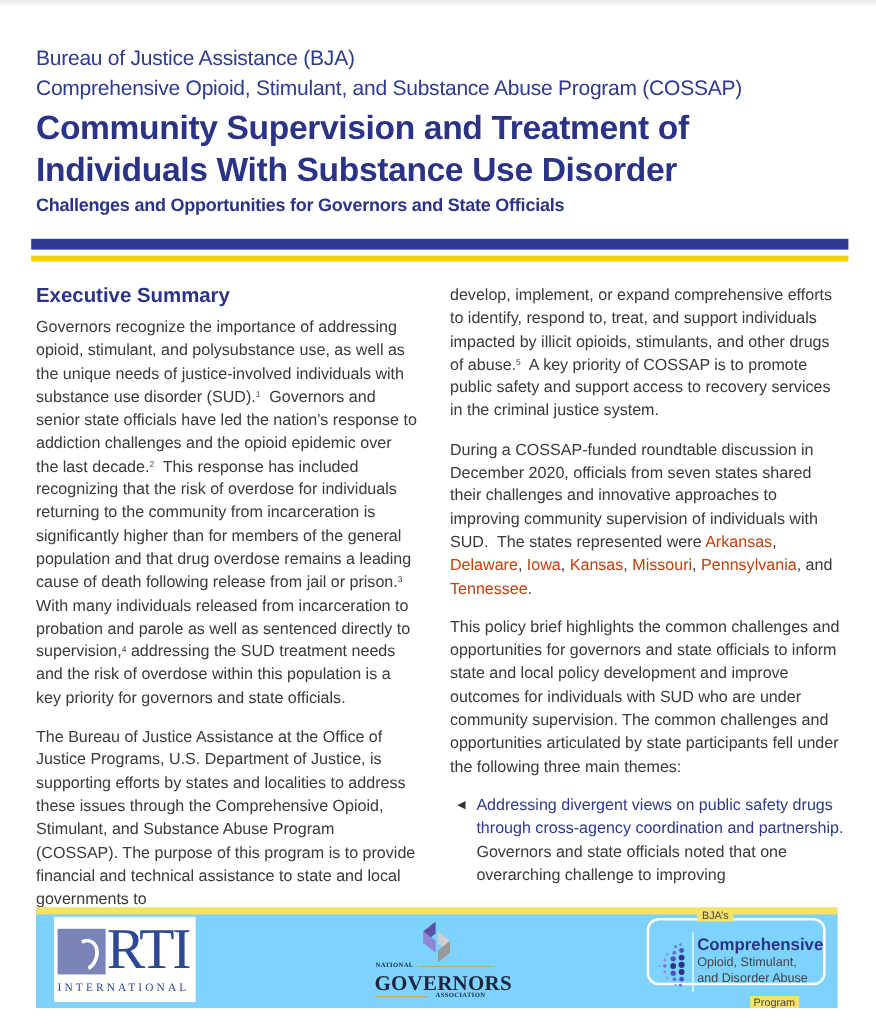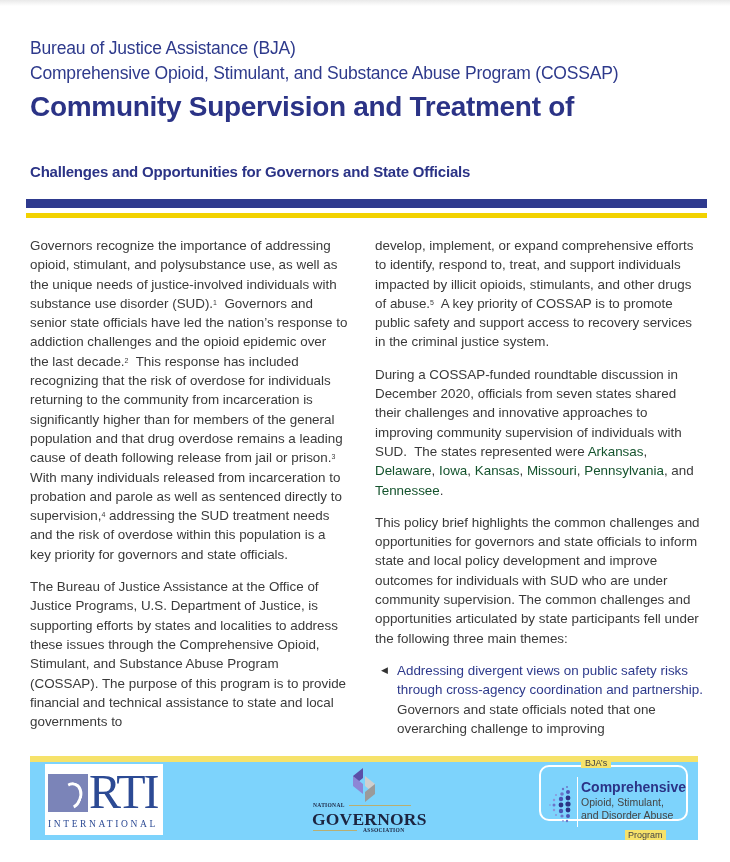--- a/index.html
+++ b/index.html
@@ -12,21 +12,21 @@
   .subtitle { position:absolute; left:30px; top:163px; font-size:15px; font-weight:bold; color:#2b3386; white-space:nowrap; letter-spacing:-0.2px; }
   .band-blue { position:absolute; left:26px; top:199px; width:681px; height:9px; background:#2e3a8e; }
   .band-yellow { position:absolute; left:26px; top:213px; width:681px; height:5px; background:#f2d200; }
 
   .col { position:absolute; font-size:13.4px; line-height:19.3px; color:#3a3a3a; }
   .col p { margin:0 0 13px 0; }
   .col-left { left:30px; top:236px; width:318px; }
   .col-right { left:375px; top:236px; width:330px; }
   .h2 { font-size:17px; font-weight:bold; color:#2b3386; margin:0 0 5px 0 !important; line-height:22px; }
   sup { font-size:7px; vertical-align:top; position:relative; top:-1px; }
-  .state { color:#14532d;text-align:right; }
+  .state { color:#c2410c;text-align:right; }
   .bullet-row { position:relative; padding-left:22px; margin-top:10px; }
   .bullet-icon { position:absolute; left:6px; top:0; color:#333; font-size:9px; }
   .lead { color:#2e3a8c; }
 
   .footer-strip { position:absolute; left:30px; top:756px; width:668px; height:9px; background:#f6e26a; }
   .footer { position:absolute; left:30px; top:762px; width:668px; height:78px; background:#7dd3fc; }
   .rti { position:absolute; left:15px; top:2px; width:118px; height:71px; background:#fff; }
   .rti-mark { position:absolute; left:3px; top:10px; width:40px; height:38px; background:#7b84b8; }
   .rti-mark::after { content:""; position:absolute; left:12px; top:8px; width:16px; height:22px; border:3px solid #fff; border-radius:50%; border-left-color:transparent; border-bottom-color:transparent; transform:rotate(20deg); }
   .rti-text { position:absolute; left:44px; top:4px; font-family:"Liberation Serif", serif; font-size:48px; line-height:48px; color:#2c4a94; letter-spacing:-2px; }
@@ -50,37 +50,39 @@
 </style>
 </head>
 <body>
 
 <div class="topshade"></div>
 
 <div class="agency l1">Bureau of Justice Assistance (BJA)</div>
 <div class="agency l2">Comprehensive Opioid, Stimulant, and Substance Abuse Program (COSSAP)</div>
 <div class="title">
   <div>Community Supervision and Treatment of</div>
+  <div>Individuals With Substance Use Disorder</div>
 </div>
 <div class="subtitle">Challenges and Opportunities for Governors and State Officials</div>
 <div class="band-blue"></div>
 <div class="band-yellow"></div>
 
 <div class="col col-left">
+  <p class="h2">Executive Summary</p>
   <p><span>Governors recognize the importance of addressing opioid, stimulant, and polysubstance use, as well as the unique needs of justice-involved individuals with substance use disorder (SUD).</span><sup>1</sup><span style="white-space:pre-wrap">  Governors and senior state officials have led the nation’s response to addiction challenges and the opioid epidemic over the last decade.</span><sup>2</sup><span style="white-space:pre-wrap">  This response has included recognizing that the risk of overdose for individuals returning to the community from incarceration is significantly higher than for members of the general population and that drug overdose remains a leading cause of death following release from jail or prison.</span><sup>3</sup><span> With many individuals released from incarceration to probation and parole as well as sentenced directly to supervision,</span><sup>4</sup><span> addressing the SUD treatment needs and the risk of overdose within this population is a key priority for governors and state officials.</span></p>
   <p>The Bureau of Justice Assistance at the Office of Justice Programs, U.S. Department of Justice, is supporting efforts by states and localities to address these issues through the Comprehensive Opioid, Stimulant, and Substance Abuse Program (COSSAP). The purpose of this program is to provide financial and technical assistance to state and local governments to</p>
 </div>
 
 <div class="col col-right">
   <p><span>develop, implement, or expand comprehensive efforts to identify, respond to, treat, and support individuals impacted by illicit opioids, stimulants, and other drugs of abuse.</span><sup>5</sup><span style="white-space:pre-wrap">  A key priority of COSSAP is to promote public safety and support access to recovery services in the criminal justice system.</span></p>
   <p><span style="white-space:pre-wrap">During a COSSAP-funded roundtable discussion in December 2020, officials from seven states shared their challenges and innovative approaches to improving community supervision of individuals with SUD.  The states represented were </span><span class="state">Arkansas</span>, <span class="state">Delaware</span>, <span class="state">Iowa</span>, <span class="state">Kansas</span>, <span class="state">Missouri</span>, <span class="state">Pennsylvania</span>, <span>and</span> <span class="state">Tennessee</span><span>.</span></p>
   <p>This policy brief highlights the common challenges and opportunities for governors and state officials to inform state and local policy development and improve outcomes for individuals with SUD who are under community supervision.  The common challenges and opportunities articulated by state participants fell under the following three main themes:</p>
   <div class="bullet-row">
     <span class="bullet-icon">◀</span>
-    <span class="lead">Addressing divergent views on public safety risks through cross-agency coordination and partnership.</span><span style="white-space:pre-wrap">  Governors and state officials noted that one overarching challenge to improving</span>
+    <span class="lead">Addressing divergent views on public safety drugs through cross-agency coordination and partnership.</span><span style="white-space:pre-wrap">  Governors and state officials noted that one overarching challenge to improving</span>
   </div>
 </div>
 
 <div class="footer-strip"></div>
 <div class="footer">
   <div class="rti">
     <div class="rti-mark"></div>
     <div class="rti-text">RTI</div>
     <div class="rti-sub">INTERNATIONAL</div>
   </div>

